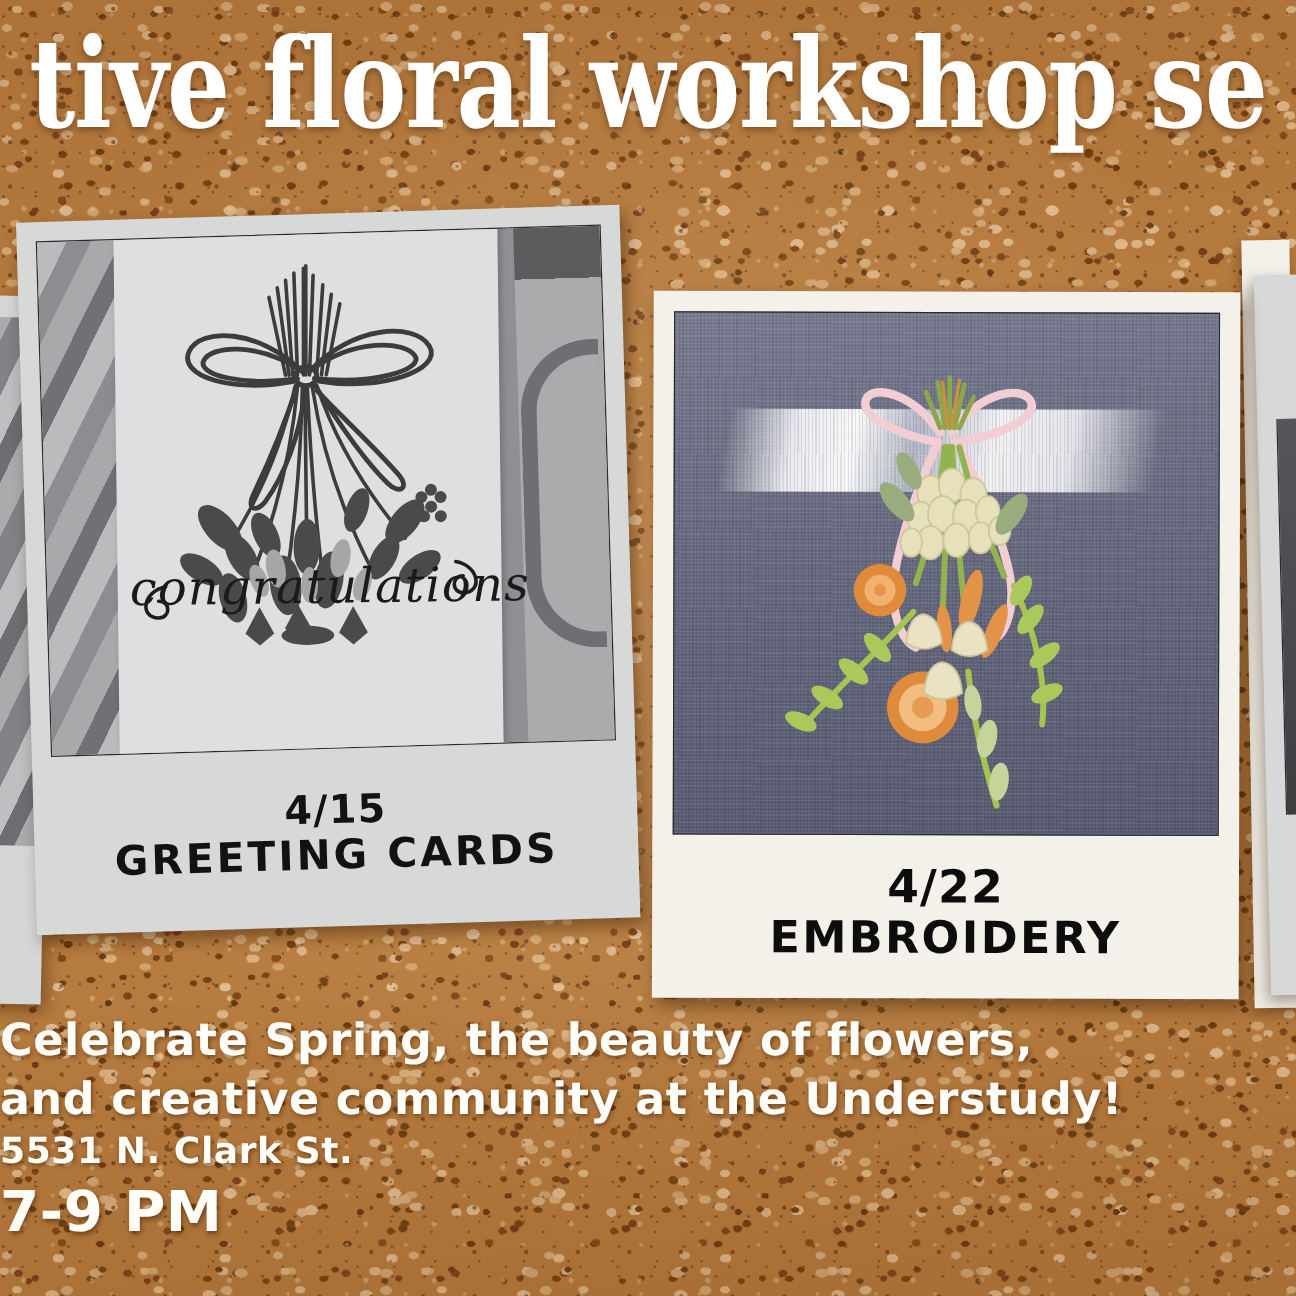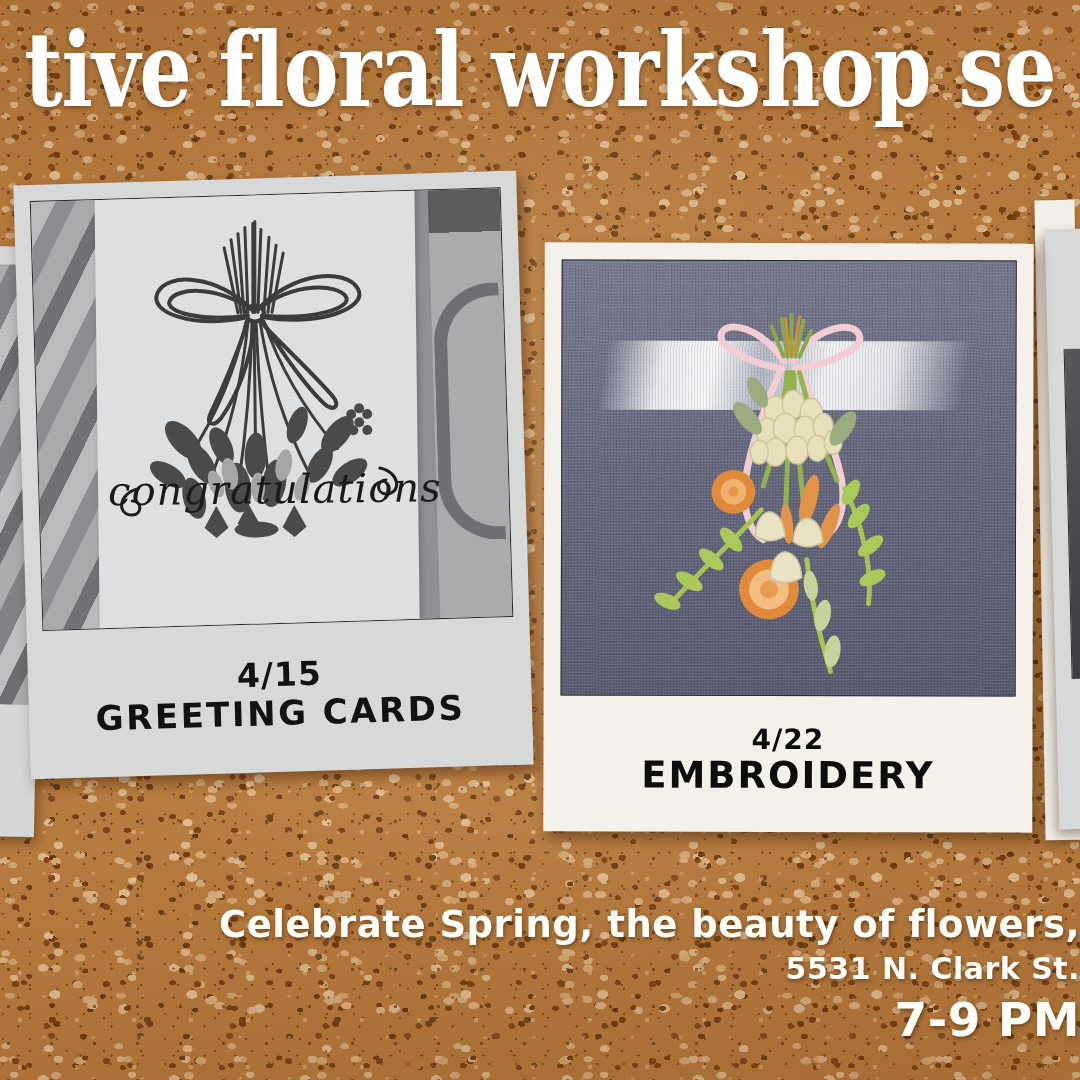--- a/index.html
+++ b/index.html
@@ -185,21 +185,21 @@
   #pol2 {
     left: 544px; top: 243px;
     width: 489px; height: 589px;
     background: #f3f1e9;
     padding: 17px 17px 0 17px;
     z-index: 6;
     transform: rotate(0.15deg);
   }
   #pol2 .photo { height: 436px; background: #6a6d80; }
   #pol2 .caption { color: #0d0d0d; padding-bottom: 8px; }
-  #pol2 .cap-date { font-size: 28px; }
+  #pol2 .cap-date { font-size: 38px; }
   #pol2 .cap-name { font-size: 37px; letter-spacing: 2px; }
 
   .emb-bg {
     position: absolute; inset: 0;
     background:
       linear-gradient(100deg, rgba(255,255,255,0) 0%, rgba(255,255,255,0) 10%,
         rgba(250,250,255,.88) 22%, rgba(255,255,255,.95) 33%,
         rgba(235,238,250,.55) 44%, rgba(255,255,255,.9) 58%,
         rgba(250,250,255,.85) 72%, rgba(255,255,255,0) 88%) 0 22% / 100% 16% no-repeat,
       linear-gradient(175deg, #797c90 0%, #6d7084 30%, #62657a 62%, #585b70 100%);
@@ -250,22 +250,22 @@
     width: 40px; height: 640px;
     background: #f2f0e8;
     transform: rotate(-1deg);
     z-index: 2;
     box-shadow: -2px 5px 10px rgba(50,25,5,.35);
   }
 
   
   .footer {
     position: absolute;
-    left: 0; right: 0; top: 900px;
-    text-align: right;
+    left: 0; right: 0; top: 842px;
+    text-align: left;
     color: #fffdf8;
     font-family: "DejaVu Sans", sans-serif;
     font-weight: bold;
     font-size: 37px;
     line-height: 1.33;
     letter-spacing: 0.5px;
     text-shadow: 1px 2px 4px rgba(60,30,8,.55);
   }
   .footer .l3 { font-size: 30px; }
   .footer .l4 { font-size: 47px; }
@@ -481,17 +481,18 @@
     </div>
 
     <div class="caption">
       <div class="cap-date">4/22</div>
       <div class="cap-name" style="text-transform:uppercase">Embroidery</div>
     </div>
   </div>
 
   <div class="footer">
     <div class="l1">Celebrate Spring, the beauty of flowers,</div>
+    <div class="l2">and creative community at the Understudy!</div>
     <div class="l3">5531 N. Clark St.</div>
     <div class="l4">7-9 PM</div>
   </div>
 
 </div>
 
 </body></html>

